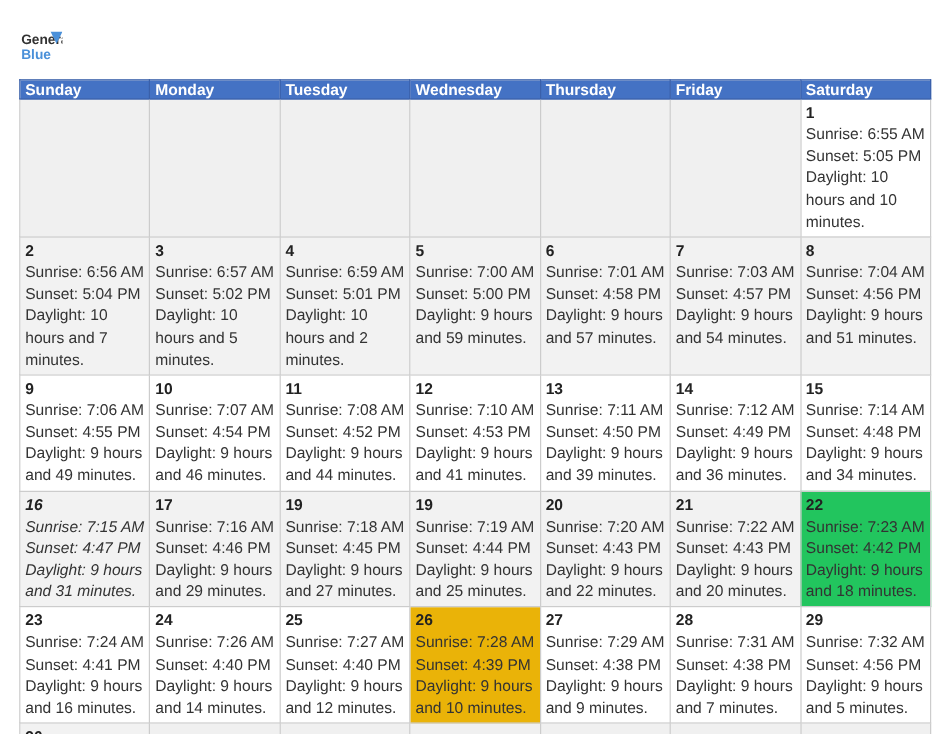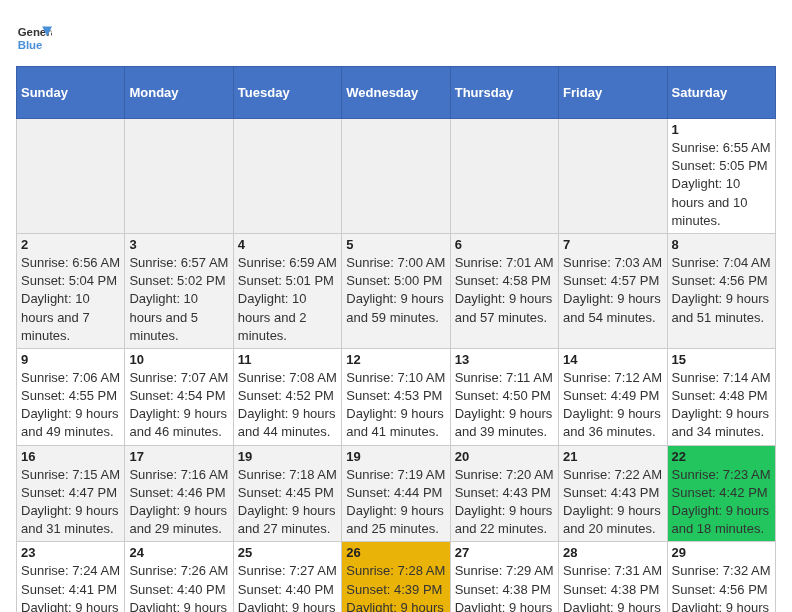--- a/index.html
+++ b/index.html
@@ -42,21 +42,21 @@
     .calendar {
       width: 100%;
       border-collapse: collapse;
       border: 1px solid #ccc;
     }
     .calendar th {
       background: #4472c4;
       color: #fff;
       font-size: 13px;
       font-weight: bold;
-      padding: 18px 4px;
+      padding: 0 4px;
       text-align: left;
       border: 1px solid #3a60aa;
     }
     .calendar td {
       vertical-align: top;
       border: 1px solid #ccc;
       padding: 3px 4px;
       min-height: 70px;
       width: calc(100% / 7);
       background: #fff;
@@ -224,21 +224,21 @@
         </td>
         <td style="background: rgb(255, 255, 255);">
           <span class="day-number">15</span>
           <div class="day-info">Sunrise: 7:14 AM
 Sunset: 4:48 PM
 Daylight: 9 hours
 and 34 minutes.</div>
         </td>
       </tr>
       <tr>
-        <td style="background: rgb(242, 242, 242);">
+        <td style="background: rgb(242, 242, 242); font-style: italic;">
           <span class="day-number">16</span>
           <div class="day-info">Sunrise: 7:15 AM
 Sunset: 4:47 PM
 Daylight: 9 hours
 and 31 minutes.</div>
         </td>
         <td style="background: rgb(242, 242, 242);">
           <span class="day-number">17</span>
           <div class="day-info">Sunrise: 7:16 AM
 Sunset: 4:46 PM

